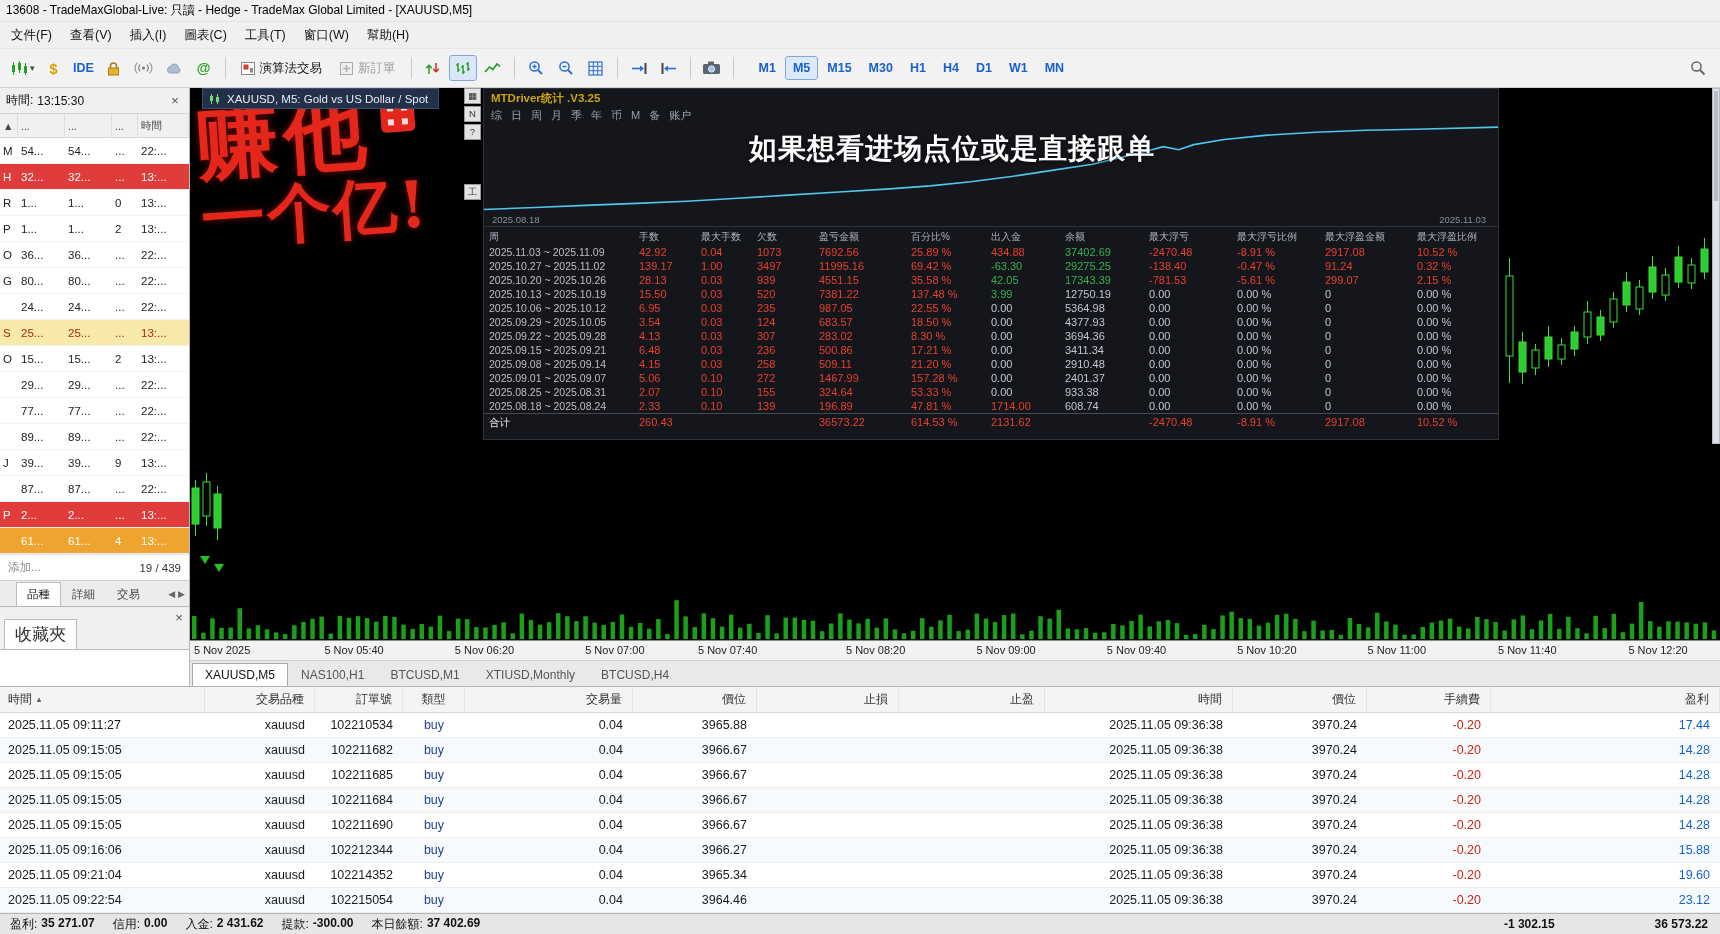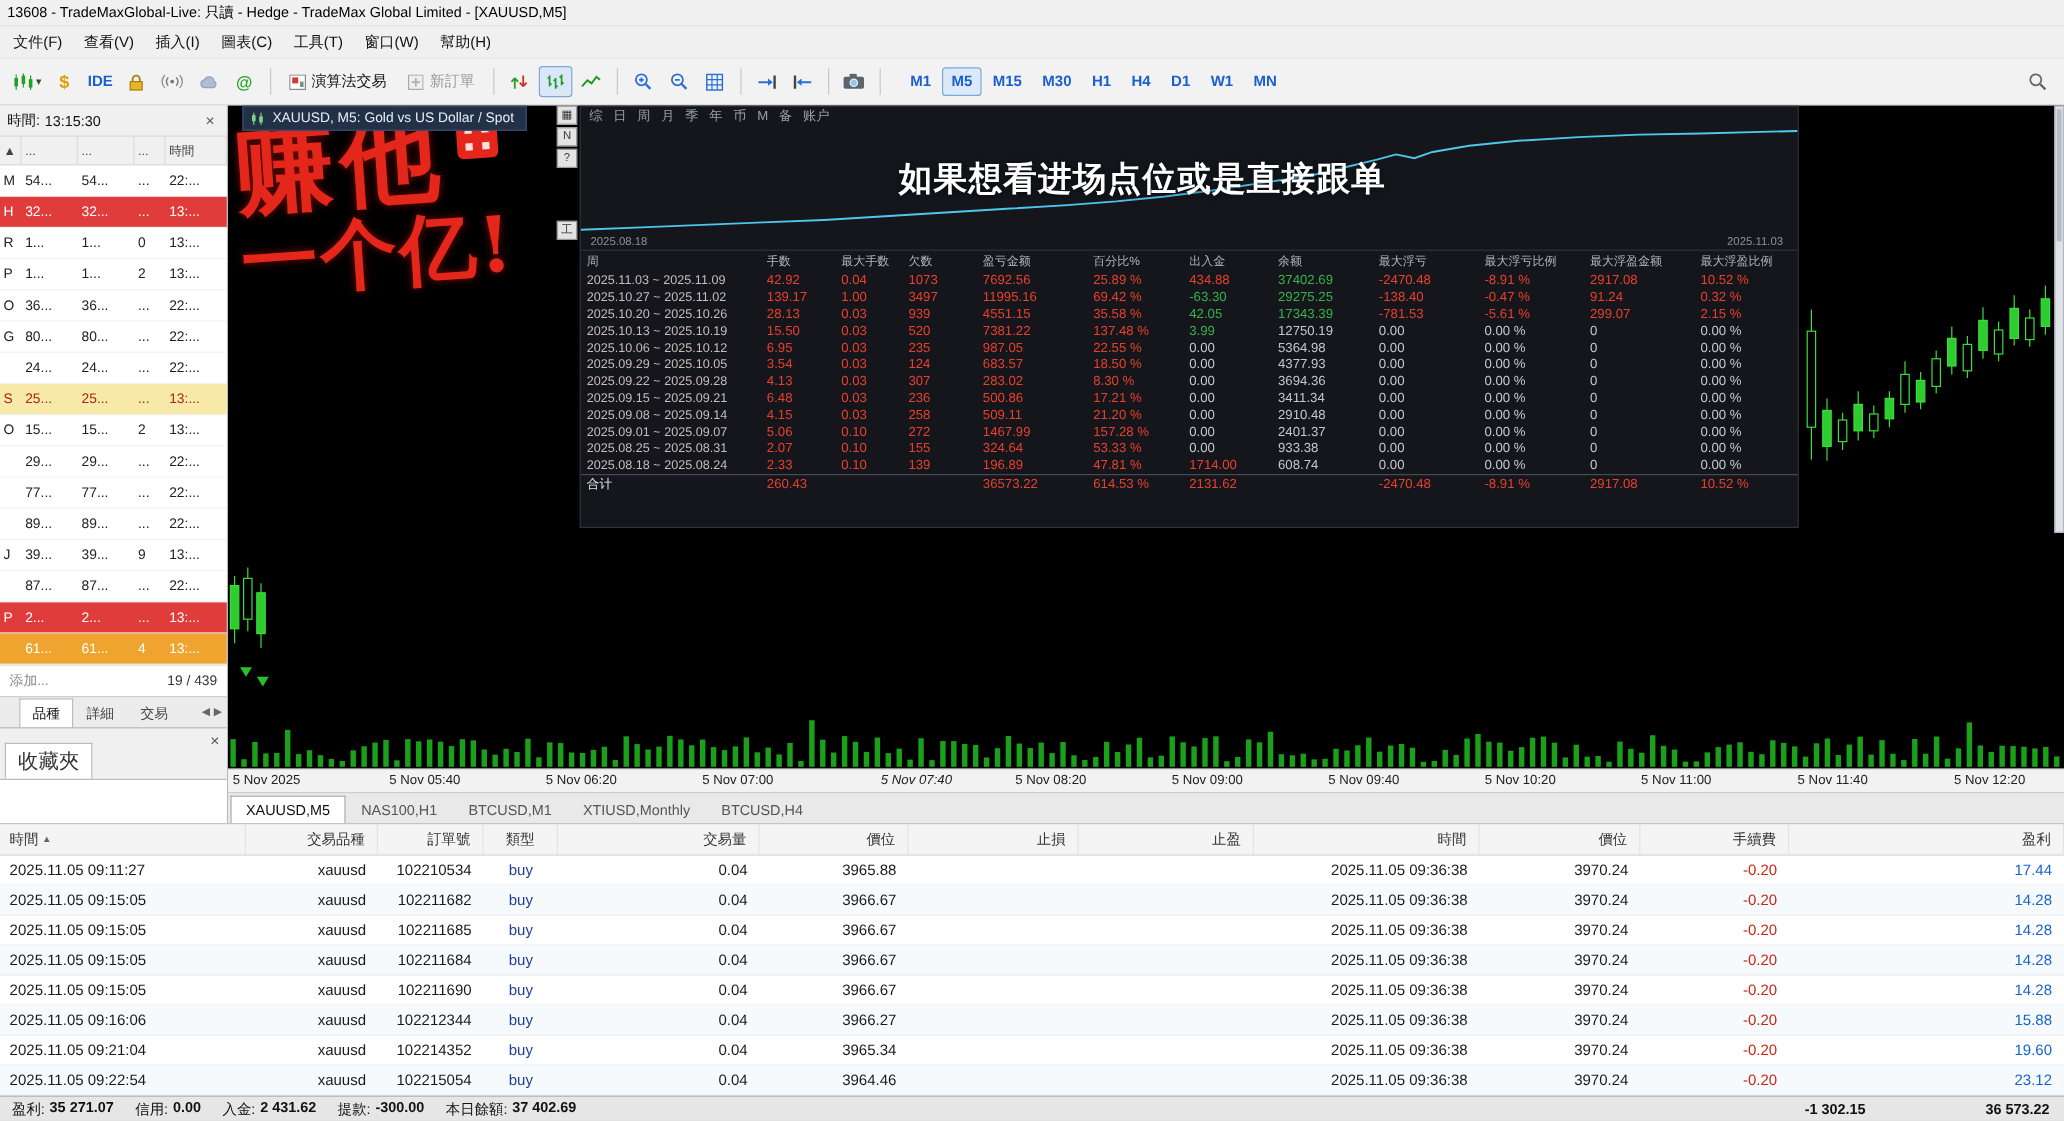--- a/index.html
+++ b/index.html
@@ -656,20 +656,21 @@
         <div class="calligraphy">
           <div class="cal-line1">
             <span>赚他</span>
             <span class="seal"></span>
           </div>
           <div class="cal-line2">一个亿!</div>
         </div>
 
 
         <div class="stats-panel">
+          <div class="sp-title">MTDriver统计 .V3.25</div>
           <div class="sp-tabs">
               <span class="sp-tab">综</span>
               <span class="sp-tab">日</span>
               <span class="sp-tab">周</span>
               <span class="sp-tab">月</span>
               <span class="sp-tab">季</span>
               <span class="sp-tab">年</span>
               <span class="sp-tab">币</span>
               <span class="sp-tab">M</span>
               <span class="sp-tab">备</span>
@@ -887,21 +888,21 @@
 
         <div class="chart-vscroll">
             <div class="thumb"></div>
           </div>
       </div>
       <div class="x-axis">
           <span class="xlabel" style="left: 4px;">5 Nov 2025</span>
           <span class="xlabel" style="left: 134.4px;">5 Nov 05:40</span>
           <span class="xlabel" style="left: 264.8px;">5 Nov 06:20</span>
           <span class="xlabel" style="left: 395.2px;">5 Nov 07:00</span>
-          <span class="xlabel" style="left: 544px; font-style: italic;">5 Nov 07:40</span>
+          <span class="xlabel" style="left: 508px;">5 Nov 07:40</span>
           <span class="xlabel" style="left: 656px;">5 Nov 08:20</span>
           <span class="xlabel" style="left: 786.4px;">5 Nov 09:00</span>
           <span class="xlabel" style="left: 916.8px;">5 Nov 09:40</span>
           <span class="xlabel" style="left: 1047.2px;">5 Nov 10:20</span>
           <span class="xlabel" style="left: 1177.6px;">5 Nov 11:00</span>
           <span class="xlabel" style="left: 1308px;">5 Nov 11:40</span>
           <span class="xlabel" style="left: 1438.4px;">5 Nov 12:20</span>
         </div>
       <div class="chart-tabs">
           <div class="ctab active">XAUUSD,M5</div>

